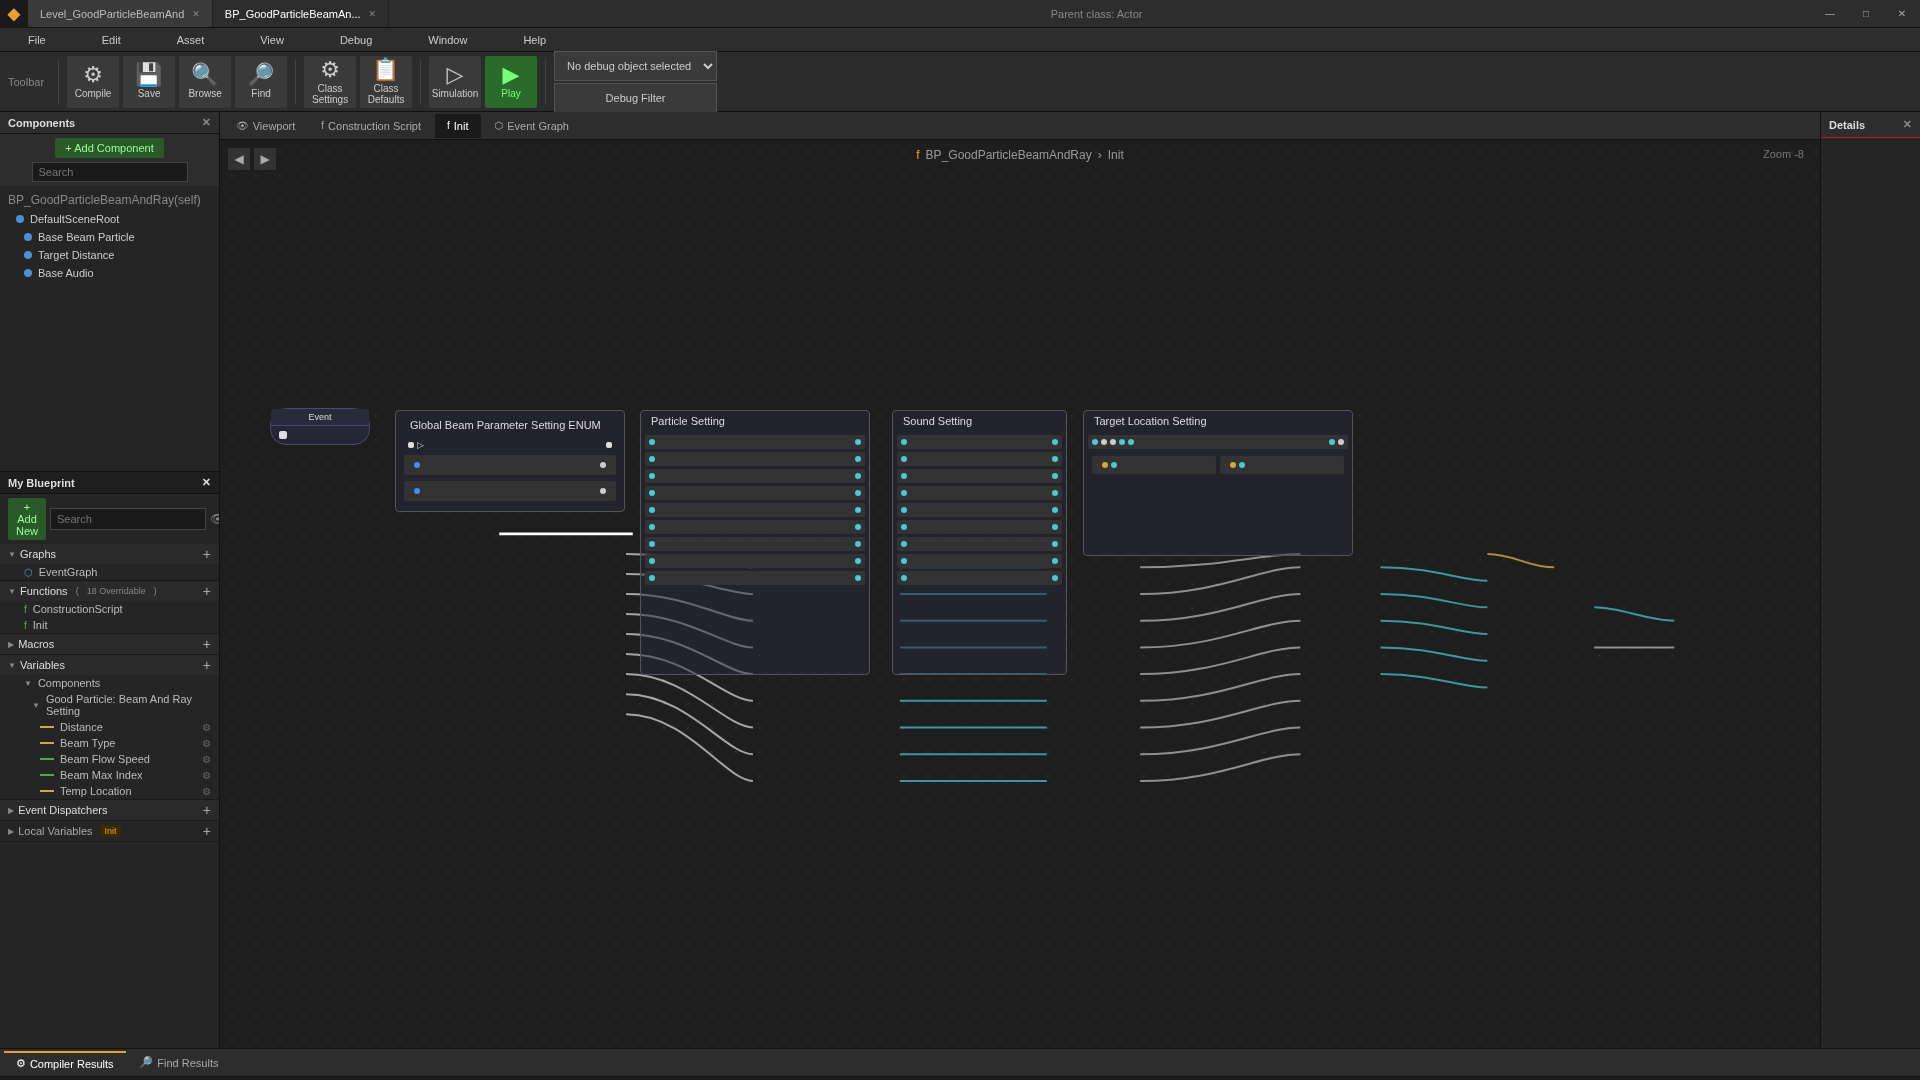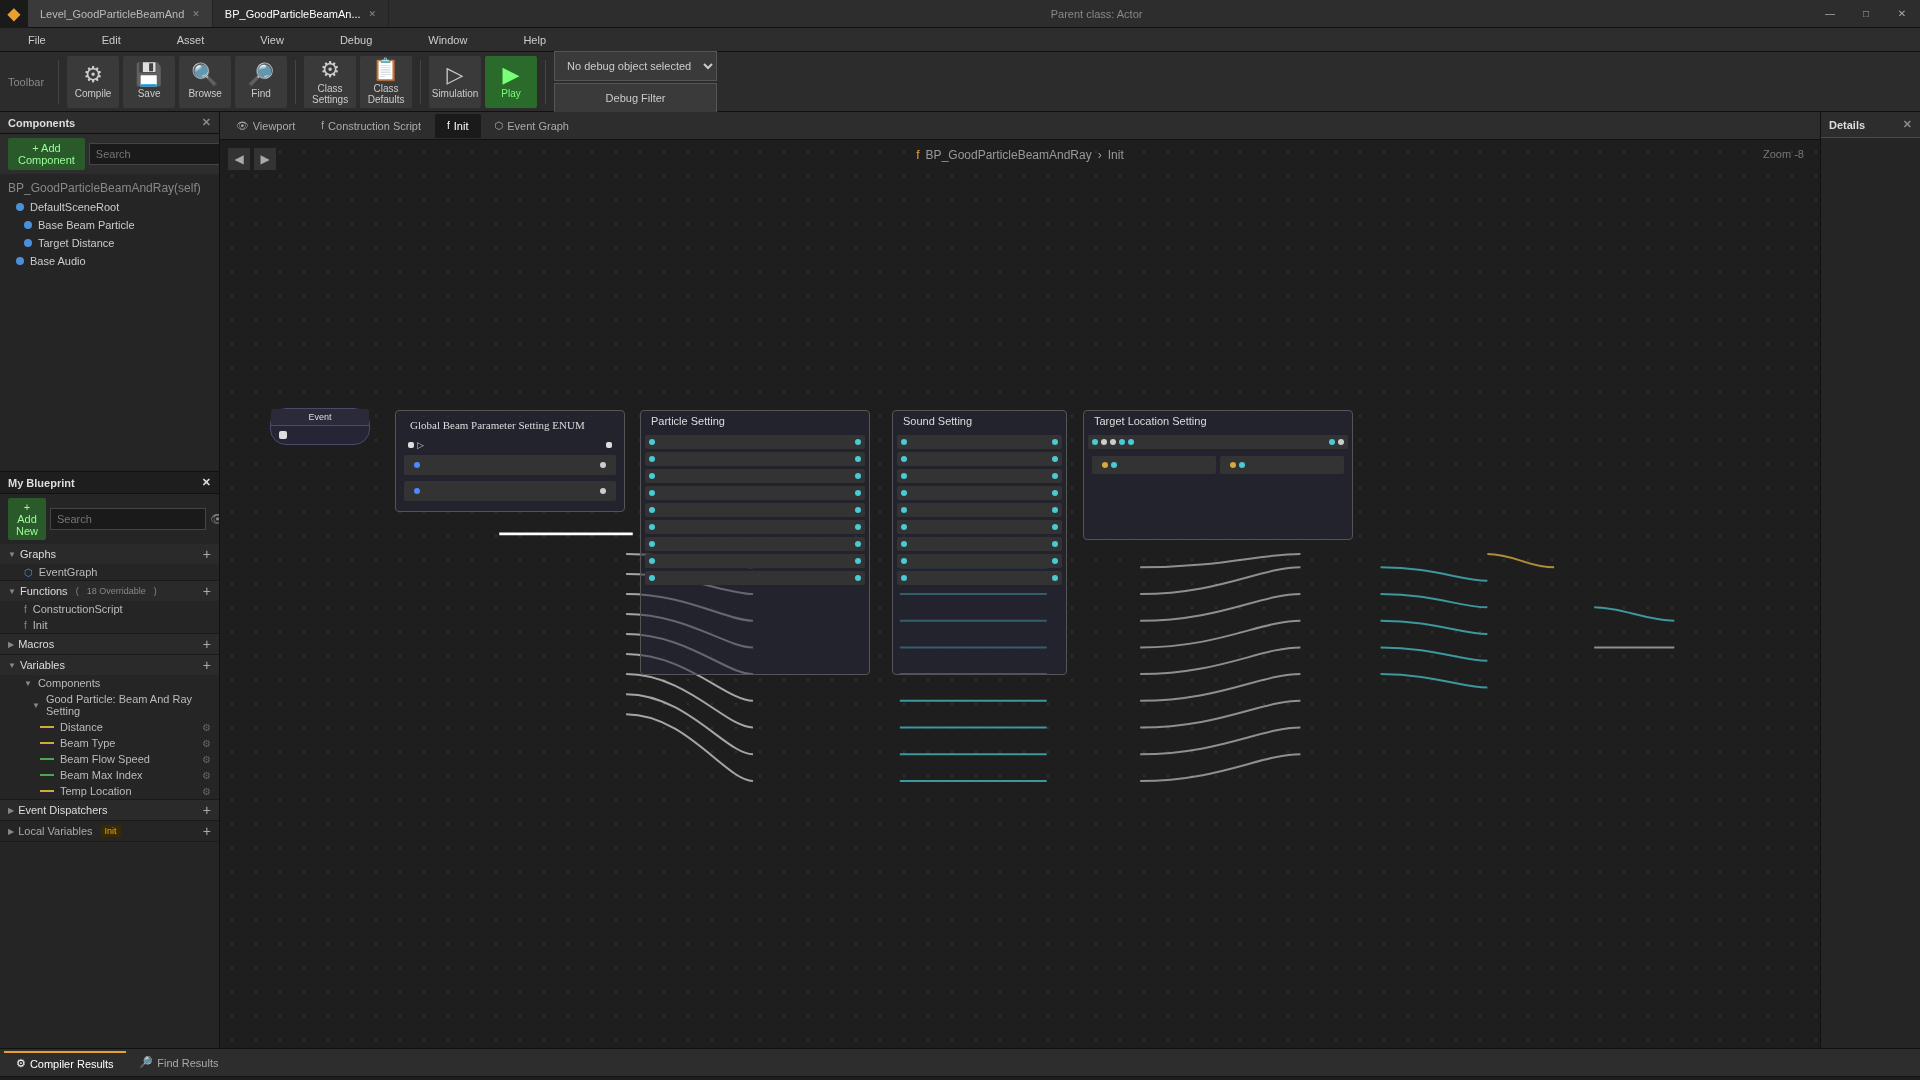--- a/index.html
+++ b/index.html
@@ -188,20 +188,21 @@
     #components-panel {
       height: 360px;
       border-bottom: 1px solid #111;
     }
     .comp-header {
       background: #2d2d2d;
       padding: 4px 8px;
       display: flex;
       align-items: center;
       gap: 4px;
+      flex-direction: column;
     }
     .add-component-btn {
       background: #2a5a2a;
       border: none;
       color: #9f9;
       padding: 4px 10px;
       font-size: 11px;
       cursor: pointer;
       border-radius: 2px;
       display: flex;
@@ -659,21 +660,21 @@
           <span>DefaultSceneRoot</span>
         </div>
         <div class="comp-item" style="padding-left:24px;">
           <span class="comp-dot dot-blue"></span>
           <span>Base Beam Particle</span>
         </div>
         <div class="comp-item" style="padding-left:24px;">
           <span class="comp-dot dot-blue"></span>
           <span>Target Distance</span>
         </div>
-        <div class="comp-item" style="padding-left:16px;">
+        <div class="comp-item" style="padding-left:24px;">
           <span class="comp-dot dot-blue"></span>
           <span>Base Audio</span>
         </div>
       </div>
     </div>
 
     <div id="blueprint-panel">
       <div class="bp-panel-header">
         <span>My Blueprint</span>
         <span class="close-x" style="margin-left:auto; cursor:pointer;">✕</span>
@@ -872,21 +873,21 @@
         <div class="canvas-node" style="width:100px;">
           <div class="canvas-node-header dark-hdr">Event</div>
           <div style="padding:4px;">
             <div class="pin-row">
               <div class="pin pin-exec" style="width:8px;height:8px;"></div>
             </div>
           </div>
         </div>
       </div>
 
-      <div class="node-group" style="left:175px; top:270px; width:230px; padding:4px;font-family:Liberation Serif, serif;">
+      <div class="node-group" style="left:175px; top:270px; width:230px; padding:4px;">
         <div class="node-group-title">Global Beam Parameter Setting ENUM</div>
         <div style="display:flex; flex-direction:column; gap:2px; padding:4px;">
           <div class="pin-row">
             <div class="pin pin-exec"></div>
             <span style="font-size:9px; color:#ccc;">▷</span>
             <div class="pin pin-exec" style="margin-left:auto;"></div>
           </div>
           <div style="background:#333; border-radius:2px; padding:6px; margin:2px 0;">
             <div class="pin-row">
               <div class="pin pin-blue"></div>
@@ -981,21 +982,21 @@
             <div class="pin pin-cyan"></div>
             <div class="pin pin-cyan"></div>
           </div>
           <div style="background:#333; border-radius:2px; padding:4px; display:flex; justify-content:space-between; align-items:center;">
             <div class="pin pin-cyan"></div>
             <div class="pin pin-cyan"></div>
           </div>
         </div>
       </div>
 
-      <div class="node-group" style="left:863px; top:270px; width:270px; height:130px;">
+      <div class="node-group" style="left:863px; top:270px; width:270px; height:146px;">
         <div class="node-group-title">Target Location Setting</div>
         <div style="padding:4px; display:flex; flex-direction:column; gap:3px;">
           <div style="background:#333; border-radius:2px; padding:4px; display:flex; justify-content:space-between; align-items:center;">
             <div style="display:flex; gap:3px;">
               <div class="pin pin-cyan"></div>
               <div class="pin pin-white"></div>
               <div class="pin pin-white"></div>
               <div class="pin pin-cyan"></div>
               <div class="pin pin-cyan"></div>
             </div>

